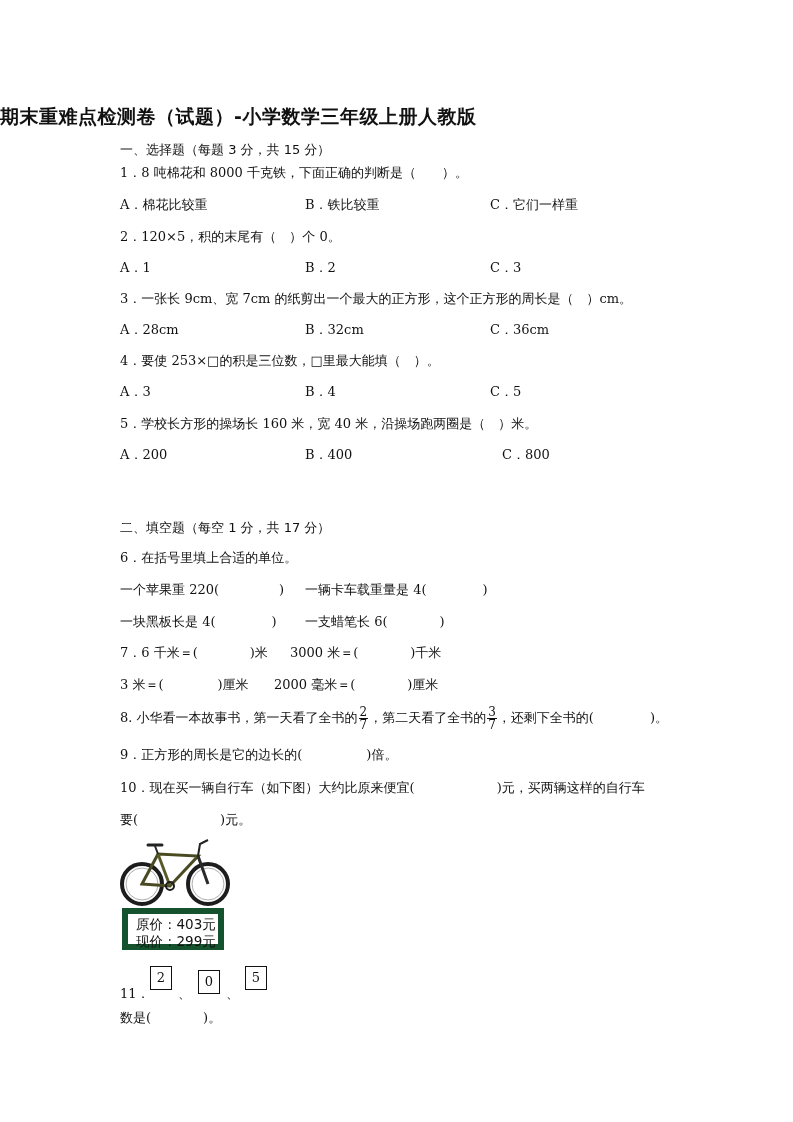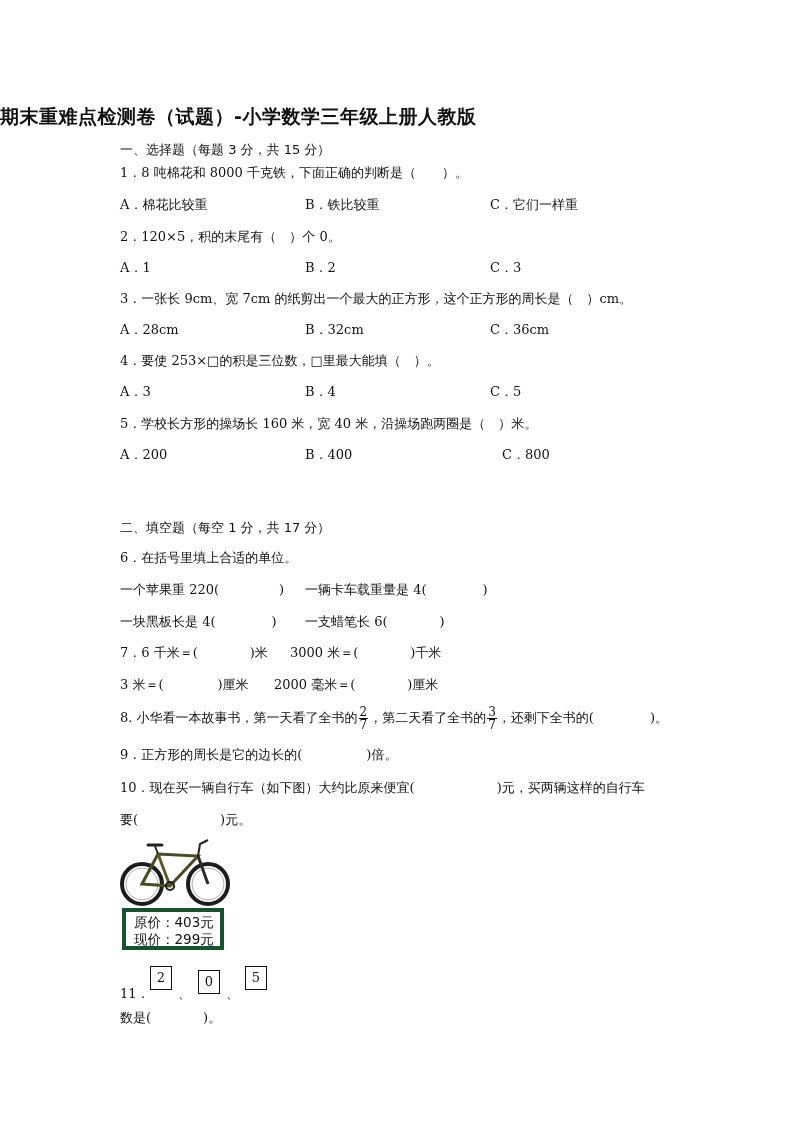--- a/index.html
+++ b/index.html
@@ -10,21 +10,21 @@
            font-family: "DejaVu Sans", "Liberation Sans", sans-serif; font-weight: bold;
            font-size: 19px; letter-spacing: 0.5px; }
   .line { position: absolute; left: 120px; font-size: 13px; white-space: nowrap; line-height: 18px; }
   .section { font-weight: normal; font-family: "DejaVu Sans", "Liberation Sans", sans-serif; font-size: 13px; }
   .opt { position: absolute; font-size: 13px; white-space: nowrap; line-height: 18px; }
   .blank { display: inline-block; }
   .frac { display: inline-block; vertical-align: middle; text-align: center; font-size: 12px; line-height: 12px; margin: 0 1px; }
   .frac .num { display: block; border-bottom: 1px solid #111; padding: 0 1px; }
   .frac .den { display: block; padding: 0 1px; }
   .bike { position: absolute; left: 118px; top: 836px; width: 114px; height: 72px; }
-  .price-box { position: absolute; left: 122px; top: 908px; width: 102px; height: 42px; border: 4px solid #14532d;
+  .price-box { position: absolute; left: 122px; top: 908px; width: 102px; height: 42px; border: 6px solid #14532d;
                font-family: "DejaVu Sans", "Liberation Sans", sans-serif; font-size: 13.5px; line-height: 17px;
                padding: 2px 0 0 8px; box-sizing: border-box; }
   .card { position: absolute; width: 22px; height: 24px; border: 1px solid #111; font-size: 13px;
           text-align: center; line-height: 22px; box-sizing: border-box; }
   .sep { position: absolute; font-size: 13px; }
 </style>
 </head>
 <body>
 
 <div class="page">

